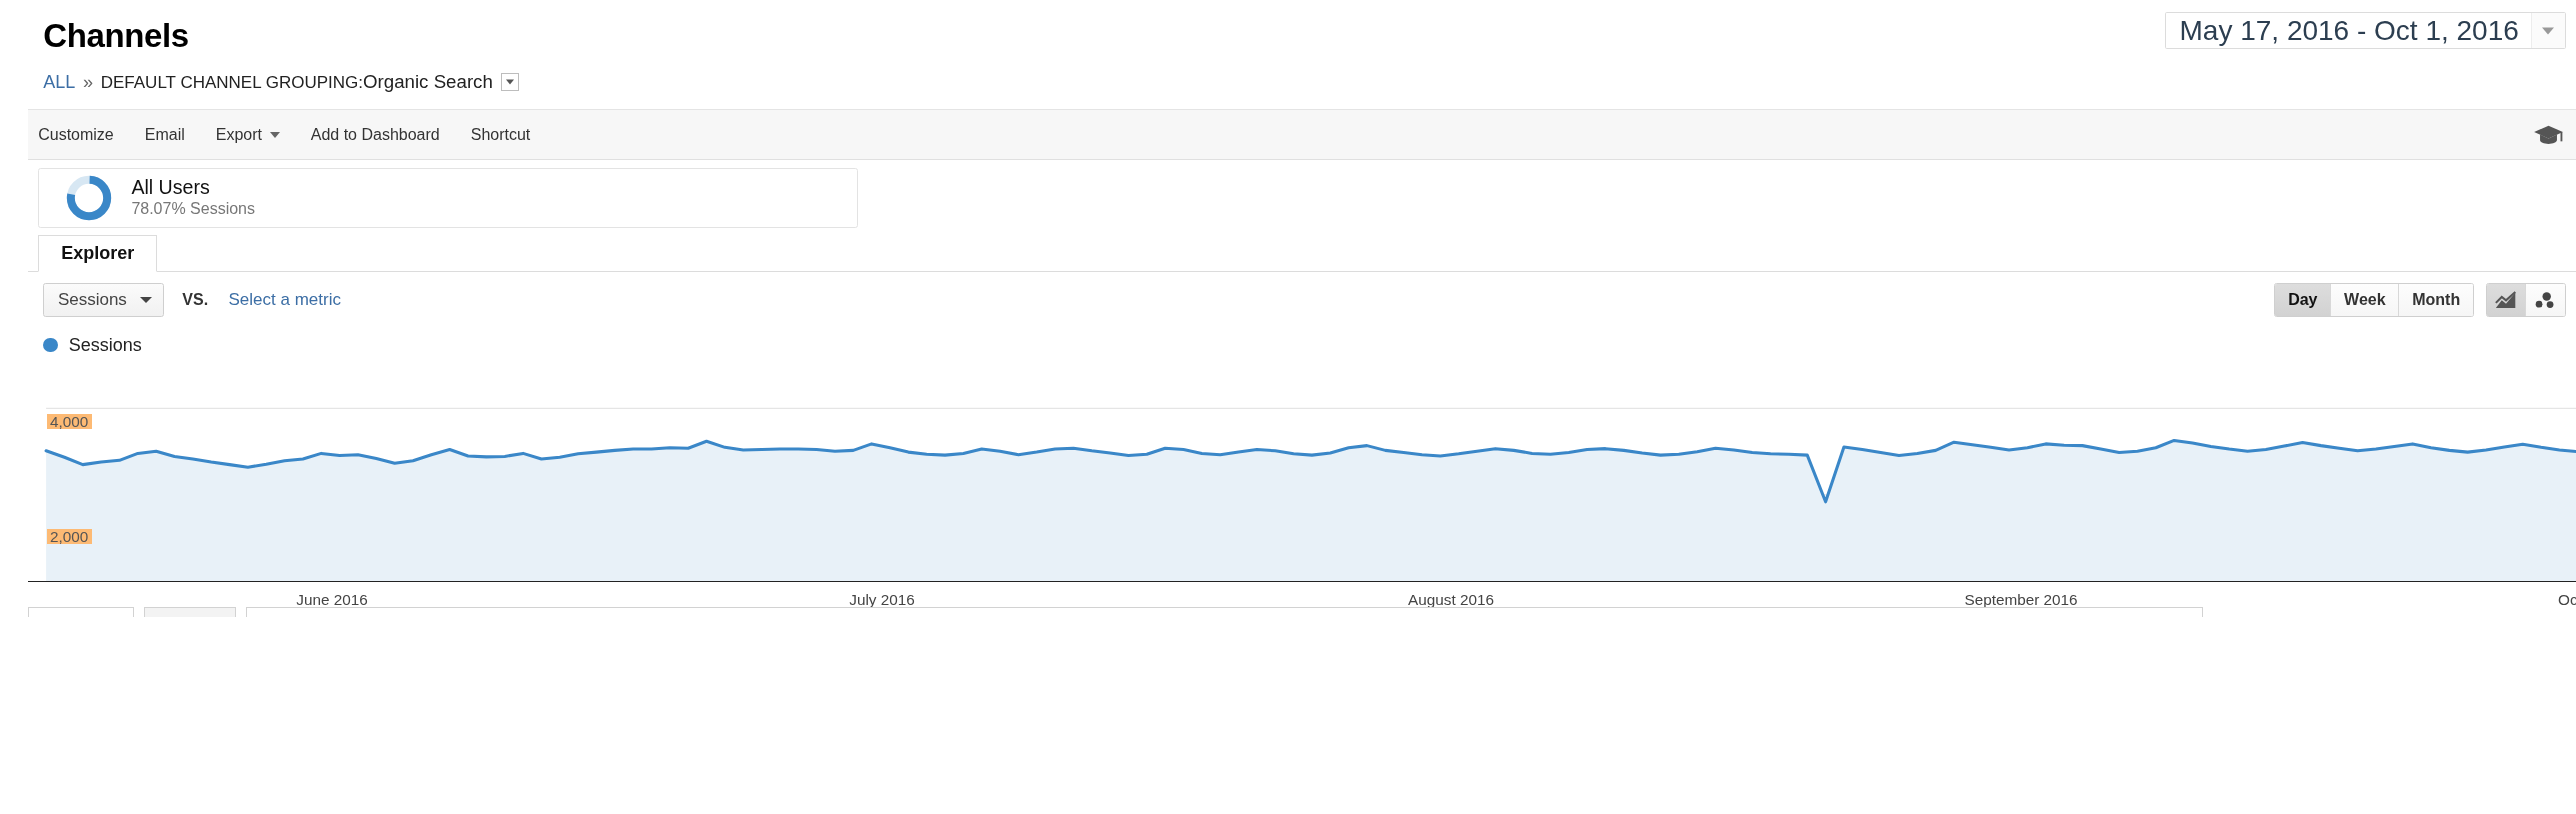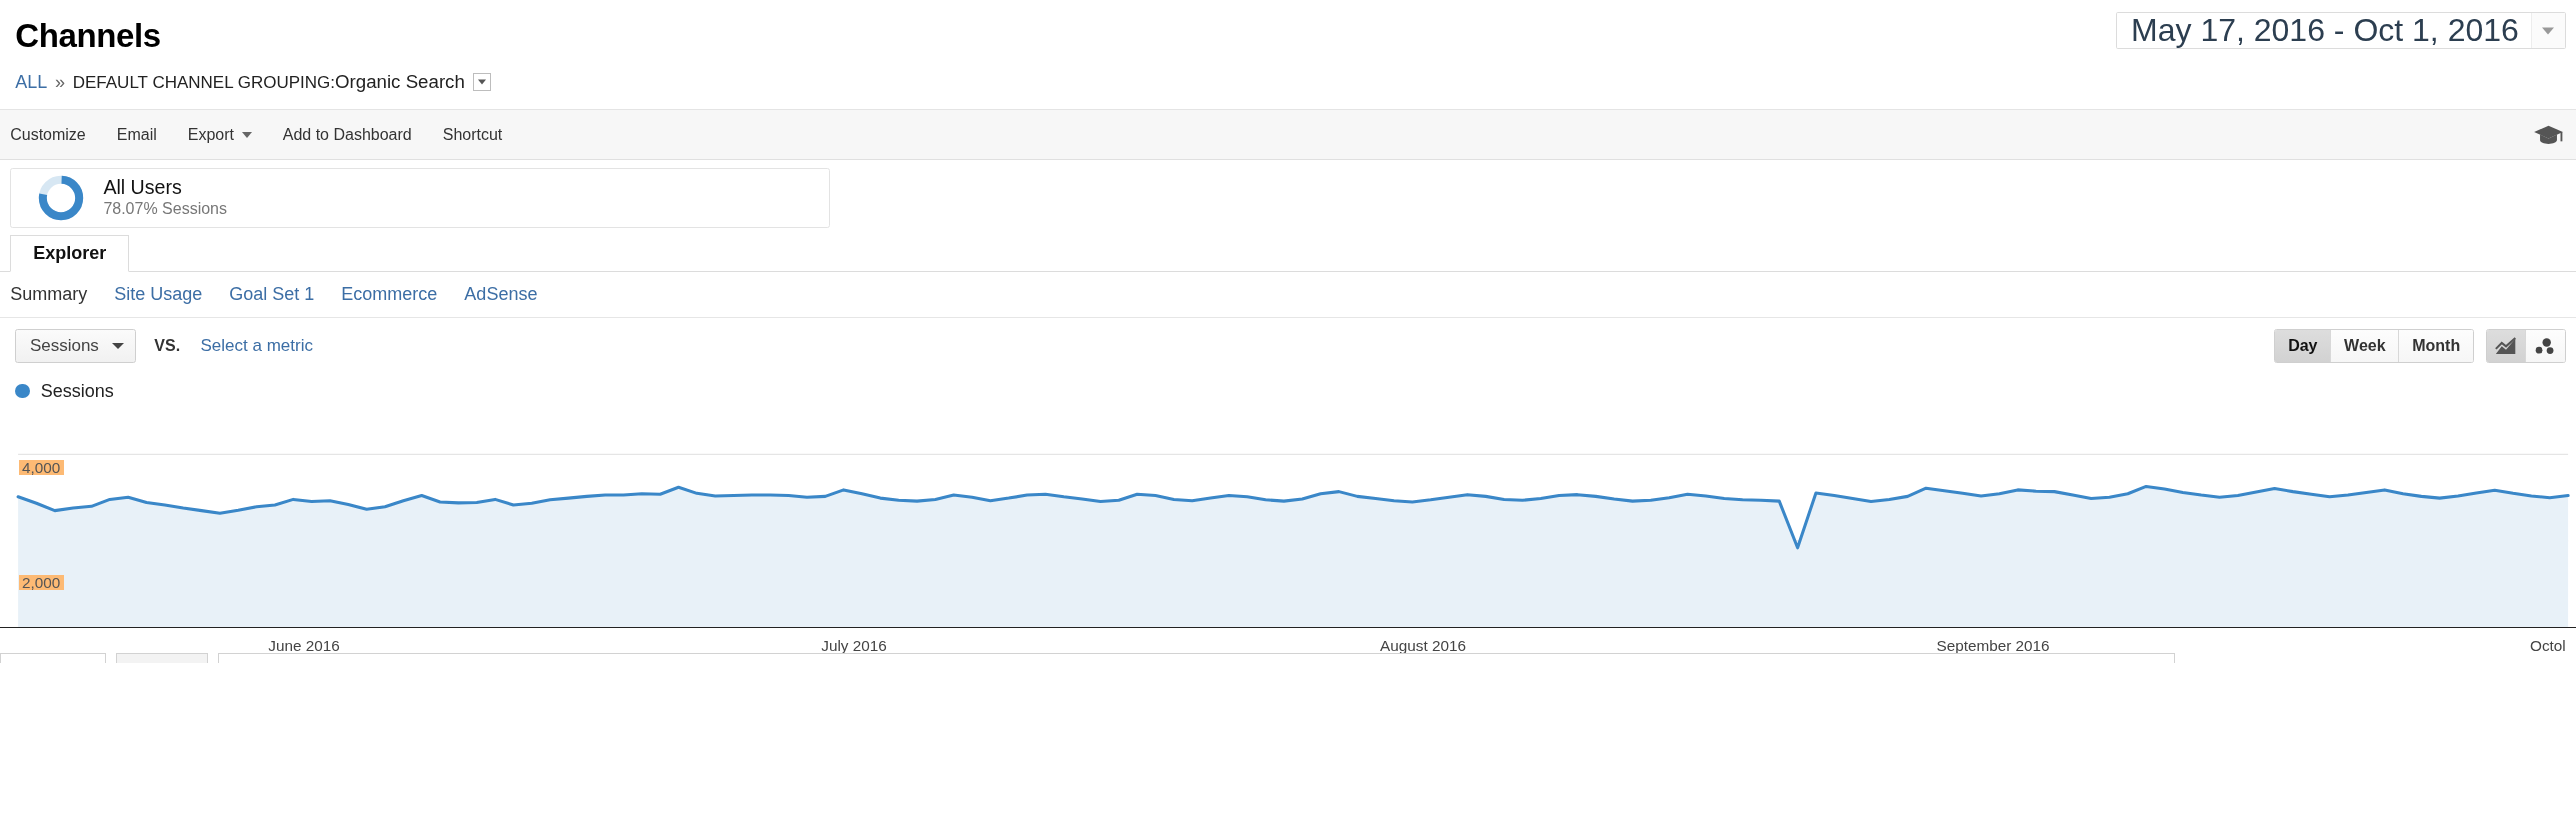--- a/index.html
+++ b/index.html
@@ -3,21 +3,21 @@
 <meta charset="utf-8">
 <style>
   * { box-sizing: border-box; }
   html, body {
     margin: 0; padding: 0;
     width: 2576px; height: 815px;
     background: #fff;
     font-family: "Liberation Sans", sans-serif;
     overflow: hidden;
   }
-  #app { position: relative; width: 2576px; height: 815px; background: #fff; }
+  #app { position: relative; width: 2576px; height: 815px; background: #fff; padding-left: 28px; }
 
   
   .header { position: relative; height: 109px; background: #fff; }
   .page-title {
     position: absolute; left: 15.3px; top: 18.7px;
     font-size: 33px; font-weight: bold; color: #000;
     letter-spacing: -0.4px; line-height: 1;
   }
   .breadcrumb {
     position: absolute; left: 15.3px; top: 73px;
@@ -43,21 +43,21 @@
   }
 
   .daterange {
     position: absolute; right: 10.2px; top: 12px;
     display: flex; align-items: stretch;
     border: 0.9px solid #dcdcdc; background: #fff;
     height: 37px; border-radius: 1.7px;
   }
   .daterange-text {
     padding: 0 12px 0 13.6px; display: flex; align-items: center;
-    font-size: 32px; color: #2c3e50; white-space: nowrap;
+    font-size: 28px; color: #2c3e50; white-space: nowrap;
   }
   .daterange-caret {
     width: 34px; border-left: 0.9px solid #ededed;
     background: #fbfbfb; position: relative; cursor: pointer;
   }
   .daterange-caret::after {
     content: ""; position: absolute; left: 50%; top: 50%;
     transform: translate(-50%,-50%);
     border-left: 6.8px solid transparent; border-right: 6.8px solid transparent;
     border-top: 7.7px solid #999;
@@ -266,27 +266,20 @@
         <div class="seg-sub">78.07% Sessions</div>
       </div>
     </div>
 
   </div>
 
   <div class="tabstrip">
     <div class="tab-explorer">Explorer</div>
   </div>
 
-  <div class="subnav" id="subnav">
-      <a class="active">Summary</a>
-      <a class="">Site Usage</a>
-      <a class="">Goal Set 1</a>
-      <a class="">Ecommerce</a>
-      <a class="">AdSense</a>
-    </div>
 
   <div class="metricrow">
     <div class="metric-select">
       <span class="lbl">Sessions</span>
       <span class="car"></span>
     </div>
     <span class="vs-label">VS.</span>
     <span class="select-metric">Select a metric</span>
 
     <div class="gran-group" id="granGroup">

